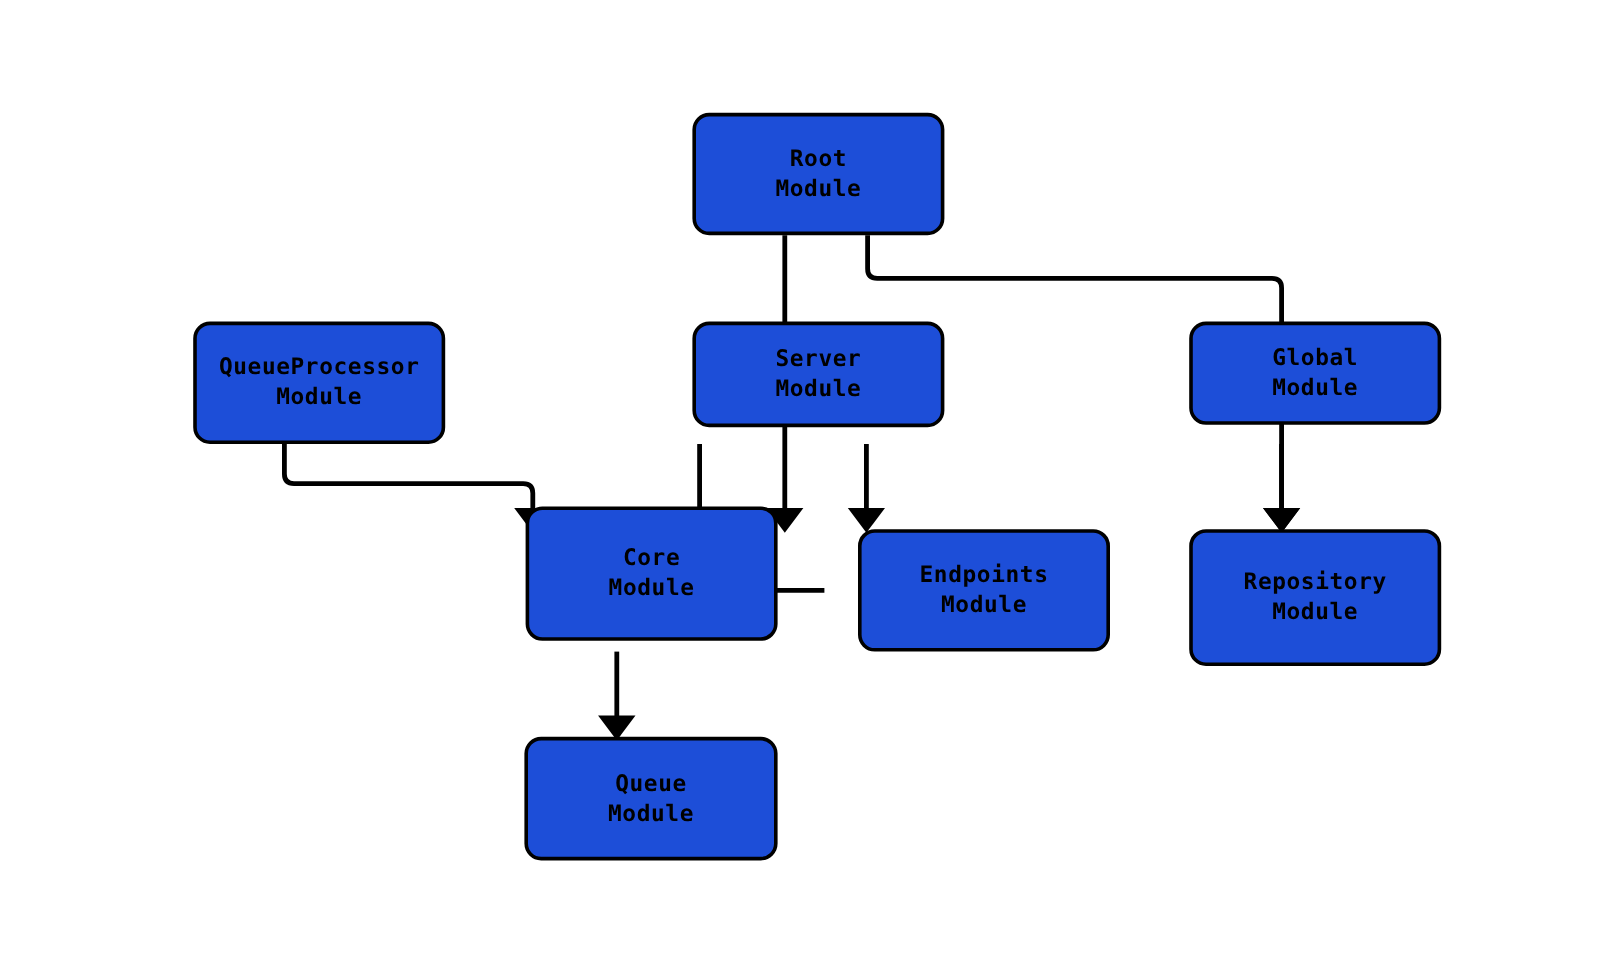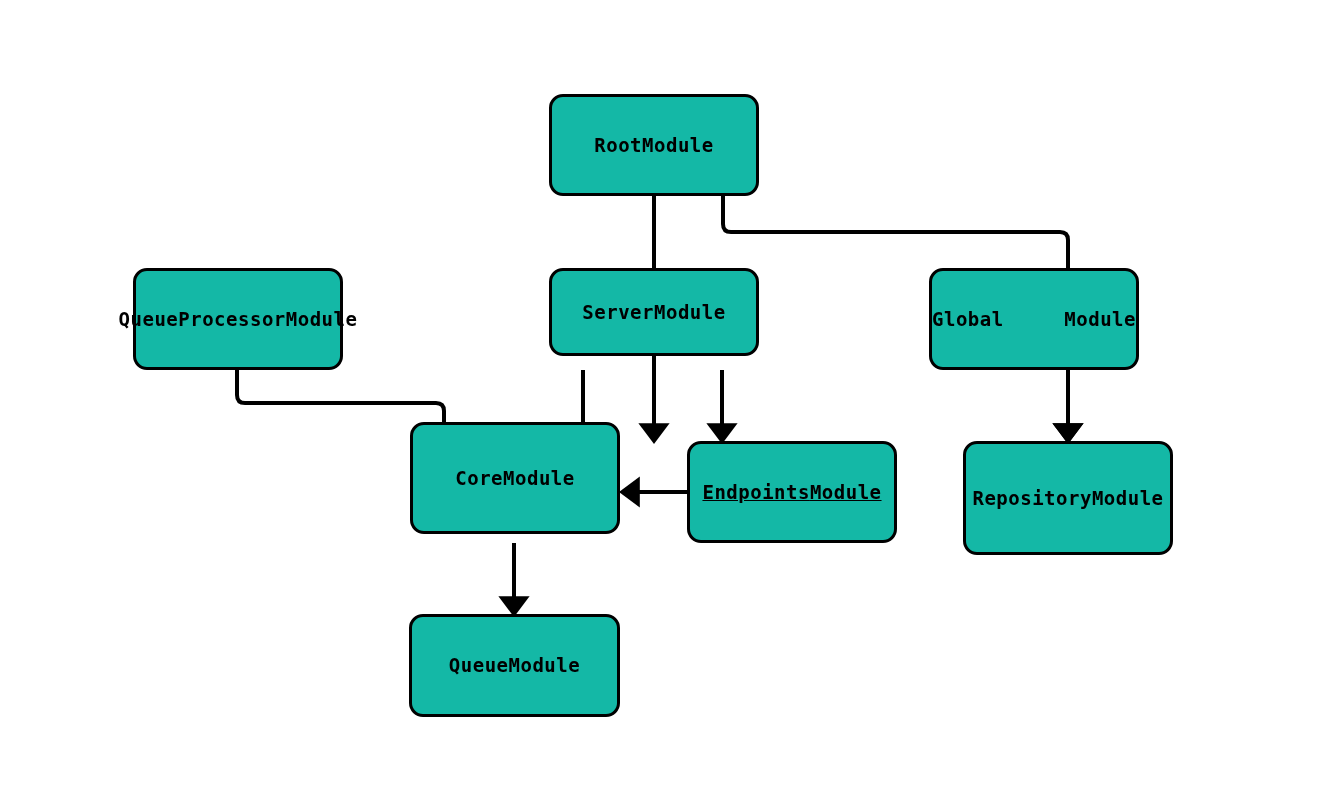--- a/index.html
+++ b/index.html
@@ -22,28 +22,29 @@
     position: absolute;
     left: 0;
     top: 0;
     width: 1337px;
     height: 809px;
     pointer-events: none;
   }
   .node {
     position: absolute;
     box-sizing: border-box;
-    background: #14b8a6;
+    background: #1d4ed8;
     border: 3px solid #000000;
     border-radius: 14px;
     display: flex;
-    flex-direction: row;
+    flex-direction: column;
     align-items: center;
     justify-content: center;
     z-index: 2;
+    margin-left: 28px;
   }
   .node-label {
     font-family: "DejaVu Sans Mono", "Liberation Mono", monospace;
     font-size: 19px;
     line-height: 25px;
     font-weight: 700;
     color: #000000;
     text-align: center;
     white-space: pre;
     letter-spacing: 0.5px;
@@ -89,31 +90,31 @@
   <div class="node" style="left: 133px; top: 268px; width: 210px; height: 102px;">
     <div class="node-label">QueueProcessor</div>
     <div class="node-label">Module</div>
   </div>
 
   <div class="node" style="left: 549px; top: 268px; width: 210px; height: 88px;">
     <div class="node-label">Server</div>
     <div class="node-label">Module</div>
   </div>
 
-  <div class="node" style="left: 929px; top: 268px; width: 210px; height: 102px; justify-content: space-between;">
+  <div class="node" style="left: 963px; top: 268px; width: 210px; height: 86px;">
     <div class="node-label">Global</div>
     <div class="node-label">Module</div>
   </div>
 
   <div class="node" style="left: 410px; top: 422px; width: 210px; height: 112px;">
     <div class="node-label">Core</div>
     <div class="node-label">Module</div>
   </div>
 
-  <div class="node" style="left: 687px; top: 441px; width: 210px; height: 102px; text-decoration: underline;">
+  <div class="node" style="left: 687px; top: 441px; width: 210px; height: 102px;">
     <div class="node-label">Endpoints</div>
     <div class="node-label">Module</div>
   </div>
 
   <div class="node" style="left: 963px; top: 441px; width: 210px; height: 114px;">
     <div class="node-label">Repository</div>
     <div class="node-label">Module</div>
   </div>
 
   <div class="node" style="left: 409px; top: 614px; width: 211px; height: 103px;">

